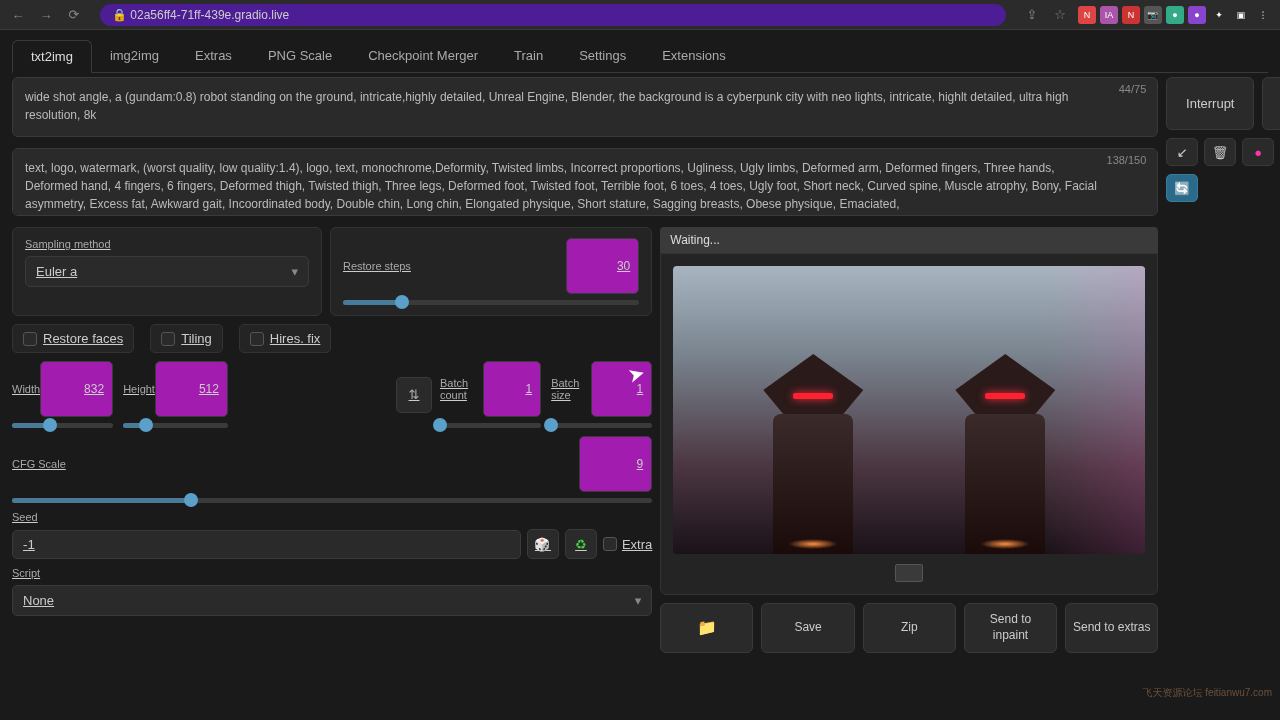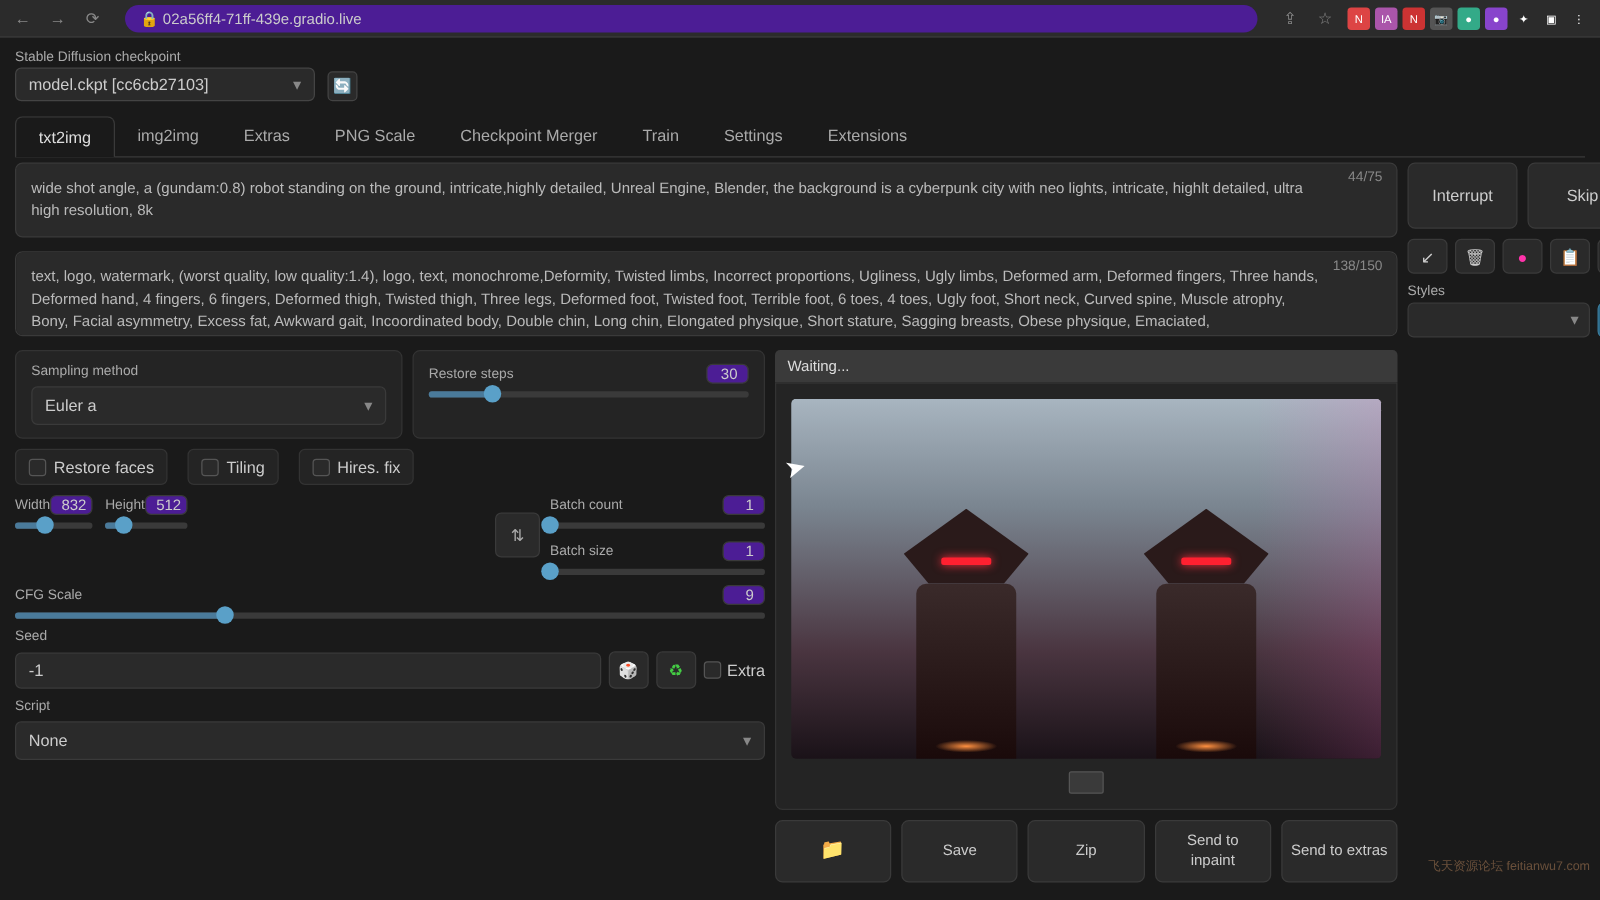--- a/index.html
+++ b/index.html
@@ -56,34 +56,34 @@
 .sampling-method-card { flex: 0 0 310px; }
 .sampling-steps-card { flex: 1; }
 .param-label { font-size: 11px; color: #aaa; margin-bottom: 6px; display: block; }
 .select-input { background: #2a2a2a; border: 1px solid #3a3a3a; border-radius: 5px; padding: 7px 10px; color: #ccc; width: 100%; position: relative; }
 .select-input::after { content: "▾"; position: absolute; right: 10px; color: #888; }
 
 .slider-row { display: flex; align-items: center; gap: 10px; }
 .slider-track { flex: 1; height: 5px; background: #3a3a3a; border-radius: 3px; position: relative; cursor: pointer; }
 .slider-fill { position: absolute; left: 0; top: 0; bottom: 0; background: #4a7a9a; border-radius: 3px; }
 .slider-thumb { position: absolute; width: 14px; height: 14px; background: #5aa0c8; border-radius: 50%; top: -5px; transform: translateX(-50%); cursor: pointer; }
-.slider-val { width: 34px; background: #4c1d95; border: 1px solid #3a3a3a; border-radius: 5px; padding: 0 8px; text-align: right; color: #ccc; font-size: 12px; }
+.slider-val { width: 73px; background: #a21caf; border: 1px solid #3a3a3a; border-radius: 5px; padding: 20px 8px; text-align: right; color: #ccc; font-size: 12px; }
 
 
 .checkbox-row { display: flex; gap: 16px; align-items: center; }
 .checkbox-item { display: flex; align-items: center; gap: 6px; background: #242424; border: 1px solid #333; border-radius: 5px; padding: 6px 10px; }
 .checkbox { width: 14px; height: 14px; border: 1px solid #555; border-radius: 3px; background: #2a2a2a; }
 
 
 .dims-row { display: flex; gap: 8px; align-items: stretch; }
 .dims-left { flex: 0 0 376px; display: flex; flex-direction: row; gap: 10px; }
 .dim-group { }
 .dim-header { display: flex; justify-content: space-between; align-items: center; margin-bottom: 6px; }
 .swap-btn { width: 36px; background: #2a2a2a; border: 1px solid #3a3a3a; border-radius: 5px; display: flex; align-items: center; justify-content: center; color: #aaa; align-self: center; height: 36px; }
-.batch-col { flex: 1; display: flex; flex-direction: column; gap: 10px; }
+.batch-col { flex: 1; display: flex; flex-direction: row; gap: 10px; }
 
 
 .cfg-section { }
 
 
 .seed-section { }
 .seed-row { display: flex; gap: 6px; align-items: center; }
 .seed-input { flex: 1; background: #2a2a2a; border: 1px solid #3a3a3a; border-radius: 5px; padding: 6px 10px; color: #ccc; }
 .seed-btn { width: 32px; height: 30px; background: #2a2a2a; border: 1px solid #3a3a3a; border-radius: 5px; display: flex; align-items: center; justify-content: center; }
 .extra-check { display: flex; align-items: center; gap: 5px; }
@@ -106,21 +106,21 @@
 .robot-glow { position: absolute; bottom: 5px; left: 45px; width: 50px; height: 10px; background: radial-gradient(ellipse, #ff9040 0%, transparent 70%); }
 .city-bg { position: absolute; top: 0; right: 0; width: 100px; height: 100%; background: linear-gradient(90deg, transparent, rgba(255,100,200,0.15)); }
 .thumb-strip { display: flex; justify-content: center; margin-top: 10px; }
 .thumb { width: 28px; height: 18px; background: #3a3a3a; border: 1px solid #555; border-radius: 2px; }
 
 .output-btns { display: flex; gap: 8px; }
 .out-btn { flex: 1; background: #2a2a2a; border: 1px solid #3a3a3a; border-radius: 6px; padding: 10px 6px; text-align: center; color: #ccc; font-size: 12px; line-height: 1.3; cursor: pointer; height: 50px; display: flex; align-items: center; justify-content: center; }
 .folder-btn { font-size: 16px; }
 
 .bottom-area { display: flex; gap: 8px; }
-.settings-panel { flex: 0 0 600px; display: flex; flex-direction: column; gap: 8px; }
+.settings-panel { flex: 0 0 600px; display: flex; flex-direction: column; gap: 8px; text-decoration: underline; }
 
 .cursor { position: absolute; left: 628px; top: 362px; font-size: 20px; color: #fff; pointer-events: none; z-index: 100; transform: rotate(-15deg); }
 
 .watermark { position: absolute; right: 8px; bottom: 20px; color: rgba(255,180,120,0.35); font-size: 10px; text-align: right; }
 </style>
 </head>
 <body>
 
 <div class="chrome">
   <div class="nav-btn">←</div>
@@ -139,27 +139,20 @@
     <div class="ext" style="background:#3a8">●</div>
     <div class="ext" style="background:#84c">●</div>
     <div class="ext">✦</div>
     <div class="ext">▣</div>
     <div class="ext">⋮</div>
   </div>
 </div>
 
 <div class="app">
 
-  <div class="ckpt-row">
-    <div class="ckpt-group">
-      <span class="ckpt-label">Stable Diffusion checkpoint</span>
-      <div class="ckpt-select"><span>model.ckpt [cc6cb27103]</span></div>
-    </div>
-    <div class="refresh-btn">🔄</div>
-  </div>
 
   <div class="tabs">
     <div class="tab active">txt2img</div>
     <div class="tab">img2img</div>
     <div class="tab">Extras</div>
     <div class="tab">PNG Scale</div>
     <div class="tab">Checkpoint Merger</div>
     <div class="tab">Train</div>
     <div class="tab">Settings</div>
     <div class="tab">Extensions</div>
@@ -336,24 +329,20 @@
         <div class="action-btn">Skip</div>
       </div>
       <div class="icon-btn-row">
         <div class="icon-btn">↙</div>
         <div class="icon-btn">🗑</div>
         <div class="icon-btn" style="color:#f3a">●</div>
         <div class="icon-btn">📋</div>
         <div class="icon-btn">💾</div>
       </div>
       <div class="styles-row">
-        <div class="styles-group">
-          <div class="styles-label">Styles</div>
-          <div class="styles-select"></div>
-        </div>
         <div class="apply-btn">🔄</div>
       </div>
     </div>
 
   </div>
 
 </div>
 
 <div class="cursor">➤</div>
 <div class="watermark">飞天资源论坛

